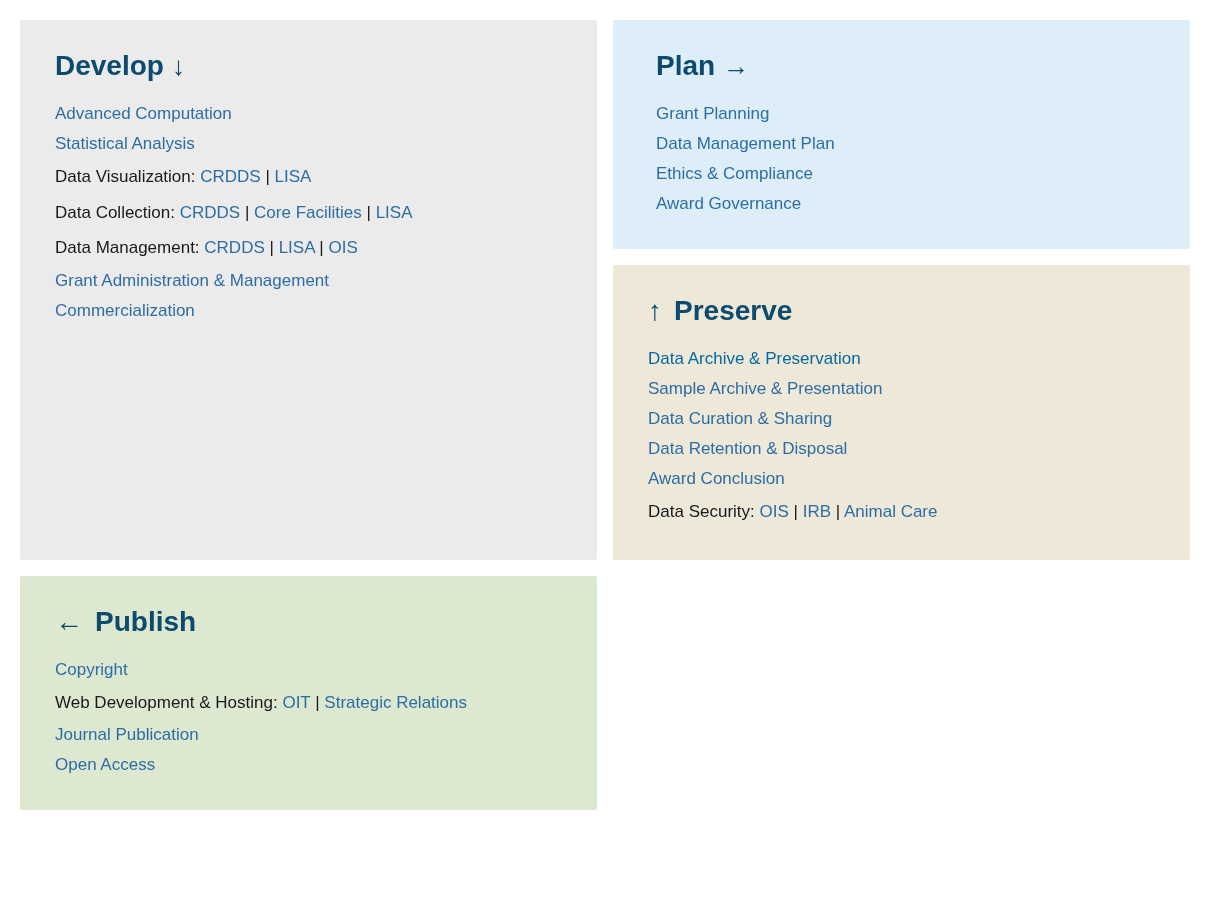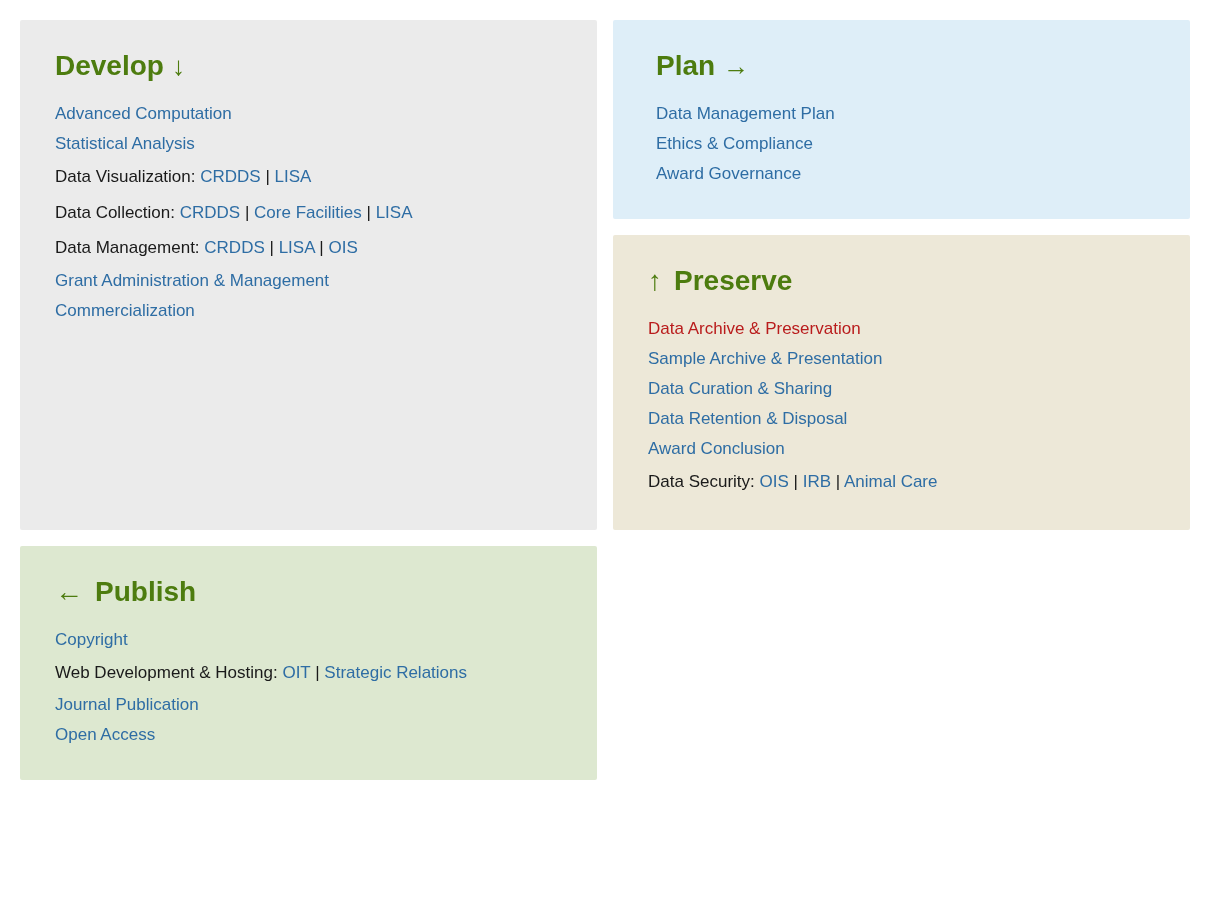--- a/index.html
+++ b/index.html
@@ -42,21 +42,21 @@
       background: #ede8d8;
     }
 
     .card-publish {
       background: #dde8d0;
     }
 
     .card-title {
       font-size: 28px;
       font-weight: 900;
-      color: #4d7c0f;
+      color: #0c4a6e;
       margin-bottom: 22px;
       display: flex;
       align-items: center;
       gap: 8px;
     }
 
     .card-title .arrow {
       font-size: 26px;
       font-weight: 900;
     }
@@ -68,21 +68,21 @@
     }
 
     .item-link {
       color: #2e6da4;
       font-size: 17px;
       text-decoration: none;
       cursor: pointer;
     }
 
     .item-link-red {
-      color: #b91c1c;
+      color: #0369a1;
       font-size: 17px;
       text-decoration: none;
       cursor: pointer;
     }
 
     .separator {
       color: #1a1a1a;
       font-size: 17px;
     }
 
@@ -96,20 +96,21 @@
 <body>
 
 <div class="grid">
 
   <div class="card card-plan">
     <div class="card-title">
       <span>Plan</span>
       <span class="arrow">→</span>
     </div>
     <div class="card-items">
+      <a class="item-link" href="#">Grant Planning</a>
       <a class="item-link" href="#">Data Management Plan</a>
       <a class="item-link" href="#">Ethics &amp; Compliance</a>
       <a class="item-link" href="#">Award Governance</a>
     </div>
   </div>
 
   <div class="card card-develop">
     <div class="card-title">
       <span>Develop</span>
       <span class="arrow">↓</span>

